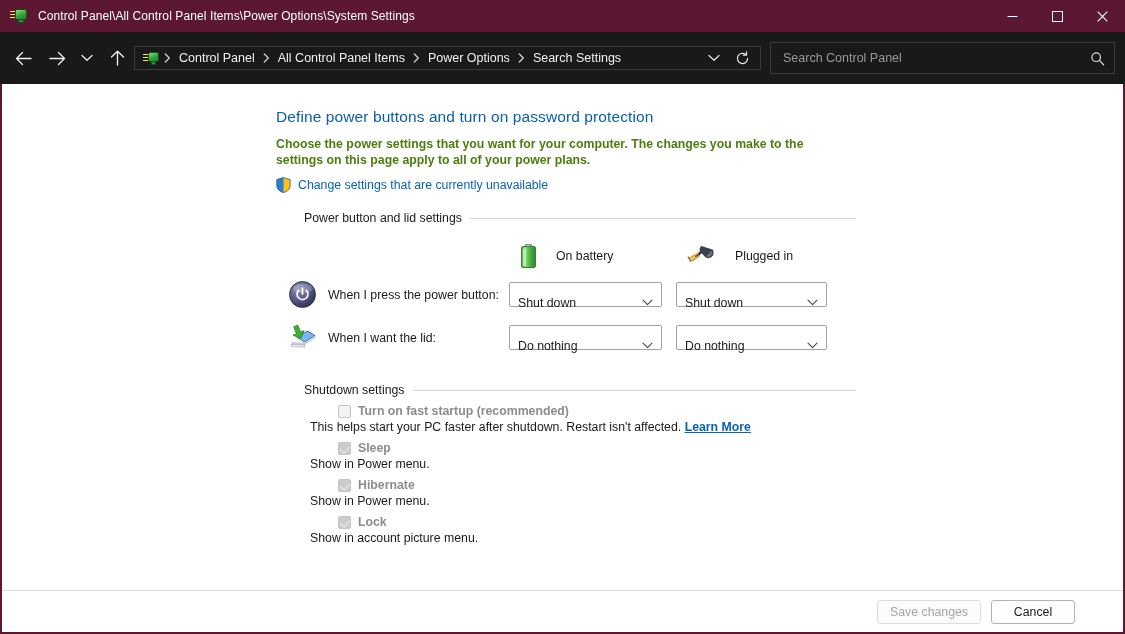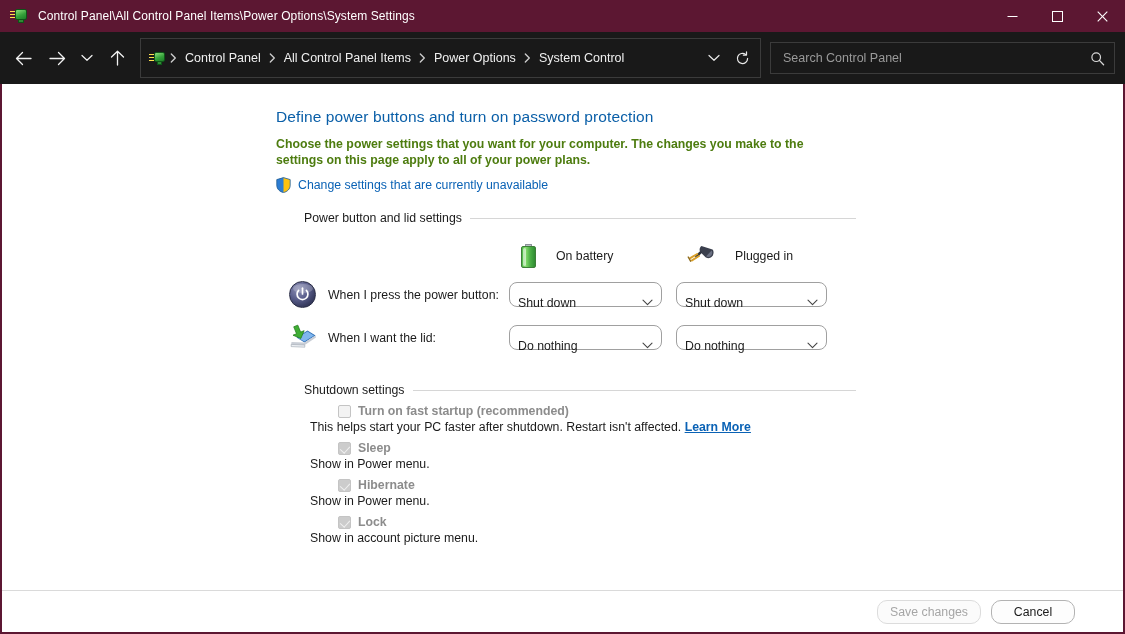--- a/index.html
+++ b/index.html
@@ -108,22 +108,21 @@
     width: 34px; height: 34px;
     display: flex; align-items: center; justify-content: center;
     color: #f2f2f2;
     flex: 0 0 34px;
   }
   .navbtn.small { width: 26px; flex: 0 0 26px; }
   .navbtn svg { display: block; }
 
   #addressbar {
     flex: 1 1 auto;
-    height: 40px;
-    margin-left: 6px;
+    height: 24px;
     background: #191919;
     border: 1px solid #3b3b3b;
     display: flex;
     align-items: center;
     padding: 0 2px 0 8px;
     min-width: 0;
   }
   .crumb-icon {
     width: 17px; height: 17px;
     position: relative;
@@ -362,21 +361,21 @@
   
   .lid { width: 30px; height: 27px; position: relative; }
   .lid svg { display: block; }
 
   
   .dd {
     position: absolute;
     height: 25px;
     background: #ffffff;
     border: 1px solid #a0a0a0;
-    border-radius: 8px;
+    border-radius: 2px;
     display: flex;
     align-items: center;
     padding: 16px 4px 0 8px;
     font-size: 12.3px;
     color: #1b1b1b;
   }
   .dd .val { flex: 1 1 auto; white-space: nowrap; }
   .dd .chev { color: #444; display: flex; align-items: center; padding-right: 4px; }
   .dd .chev svg { display: block; }
   .dd.battery { left: 233px; width: 153px; }
@@ -449,21 +448,21 @@
     padding-right: 48px;
     gap: 10px;
   }
   .btn {
     height: 24px;
     min-width: 73px;
     padding: 0 12px;
     font-size: 12.3px;
     font-family: "Liberation Sans", sans-serif;
     border: 1px solid #b3b3b3;
-    border-radius: 10px;
+    border-radius: 3px;
     background: #fdfdfd;
     color: #1b1b1b;
     display: flex;
     align-items: center;
     justify-content: center;
   }
   .btn.disabled {
     color: #a6a6a6;
     border-color: #dcdcdc;
     background: #fbfbfb;
@@ -556,21 +555,21 @@
         <svg width="7" height="10" viewBox="0 0 7 10">
             <path d="M1.3 1 L5.3 5 L1.3 9" fill="none" stroke="#cfcfcf" stroke-width="1.3" stroke-linecap="round" stroke-linejoin="round"></path>
           </svg>
       </div>
       <div class="crumb">Power Options</div>
       <div class="crumb-sep">
         <svg width="7" height="10" viewBox="0 0 7 10">
             <path d="M1.3 1 L5.3 5 L1.3 9" fill="none" stroke="#cfcfcf" stroke-width="1.3" stroke-linecap="round" stroke-linejoin="round"></path>
           </svg>
       </div>
-      <div class="crumb">System Control</div>
+      <div class="crumb">Search Settings</div>
       <div id="addr-spacer"></div>
       <div class="addr-btn">
         <svg width="12" height="8" viewBox="0 0 12 8">
             <path d="M1 1.5 L6 6.3 L11 1.5" fill="none" stroke="currentColor" stroke-width="1.2" stroke-linecap="round" stroke-linejoin="round"></path>
           </svg>
       </div>
       <div class="addr-btn" id="refresh-btn">
         <svg width="15" height="15" viewBox="0 0 15 15">
           <path d="M12.6 7.5 A5.1 5.1 0 1 1 10.6 3.4" fill="none" stroke="currentColor" stroke-width="1.25" stroke-linecap="round"></path>
           <path d="M11.5 0.9 L11.5 4.0 L8.3 4.0" fill="none" stroke="currentColor" stroke-width="1.25" stroke-linecap="round" stroke-linejoin="round"></path>

